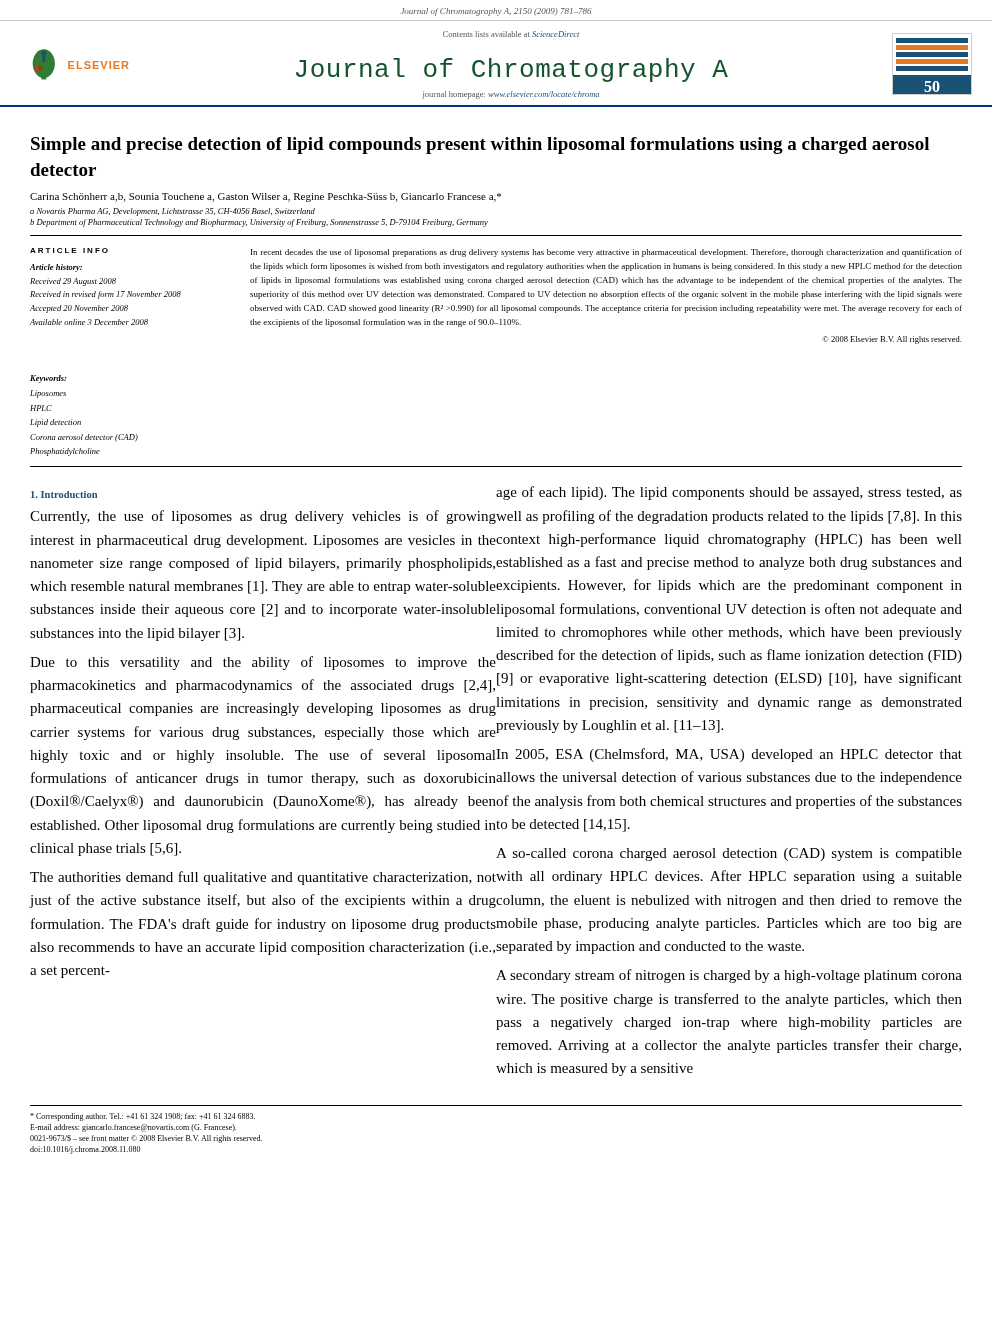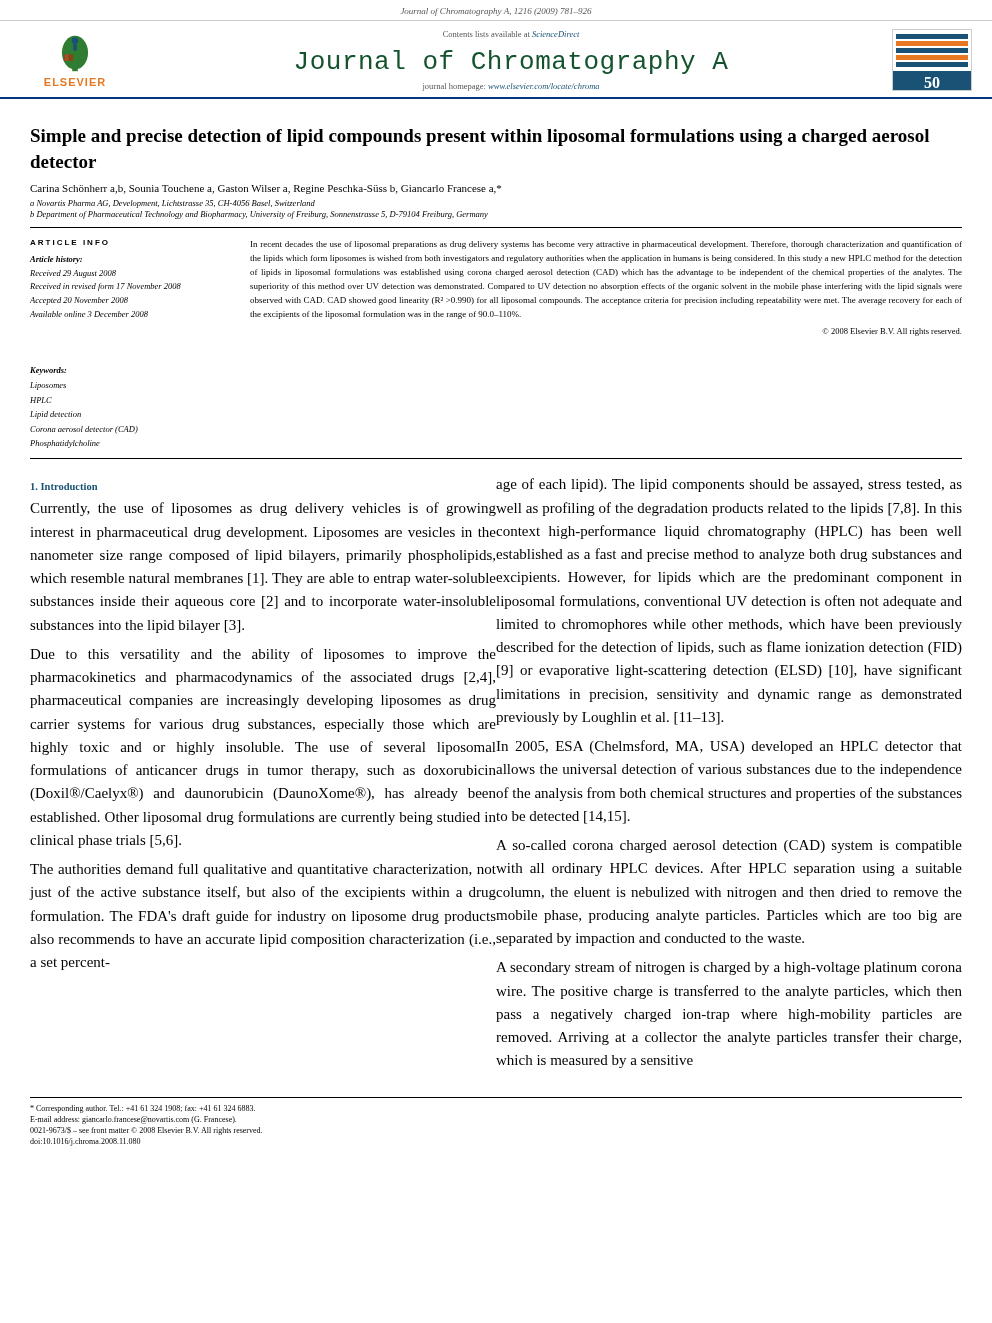--- a/index.html
+++ b/index.html
@@ -34,21 +34,21 @@
     .journal-header {
       display: flex;
       align-items: center;
       justify-content: space-between;
       padding: 8px 20px 6px 20px;
       border-bottom: 2px solid #003580;
     }
     .header-logo-left {
       width: 110px;
       display: flex;
-      flex-direction: column;
+      flex-direction: row;
       align-items: center;
     }
     .elsevier-tree {
       width: 60px;
       height: 42px;
       margin: 0 auto;
     }
     .elsevier-text {
       font-family: Arial, sans-serif;
       font-size: 11px;
@@ -58,21 +58,21 @@
       text-align: center;
       margin-top: 2px;
     }
     .header-center {
       flex: 1;
       text-align: center;
     }
     .sciencedirect-bar {
       font-size: 8.5px;
       color: #555;
-      margin-bottom: 8px;
+      margin-bottom: 16px;
       font-family: Liberation Serif, serif;
     }
     .journal-title-main {
       font-family: Liberation Mono, monospace;
       font-size: 26px;
       color: #14532d;
       font-weight: normal;
       letter-spacing: 0.5px;
     }
     .journal-homepage {
@@ -246,21 +246,21 @@
     .footnote-line {
       margin-bottom: 2px;
     }
   </style>
 </head>
 <body>
 
 <div class="page">
 
   <div class="top-banner">
-    <span>Journal of Chromatography A, 1216 (2009) 781–926</span>
+    <span>Journal of Chromatography A, 2150 (2009) 781–786</span>
   </div>
 
   <div class="journal-header">
 
     <div class="header-logo-left">
       <svg class="elsevier-tree" viewBox="0 0 60 45" xmlns="http://www.w3.org/2000/svg">
 
         <rect x="27" y="32" width="6" height="10" fill="#2e7d32"></rect>
 
         <ellipse cx="30" cy="22" rx="14" ry="18" fill="#2e7d32"></ellipse>

